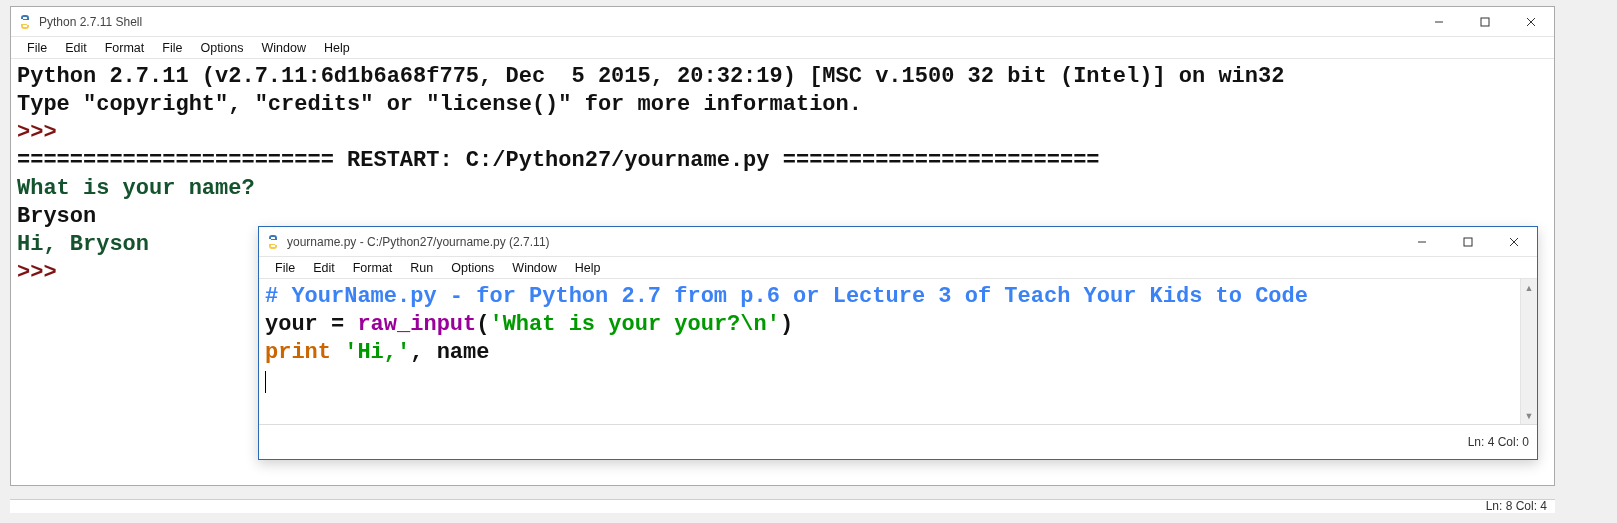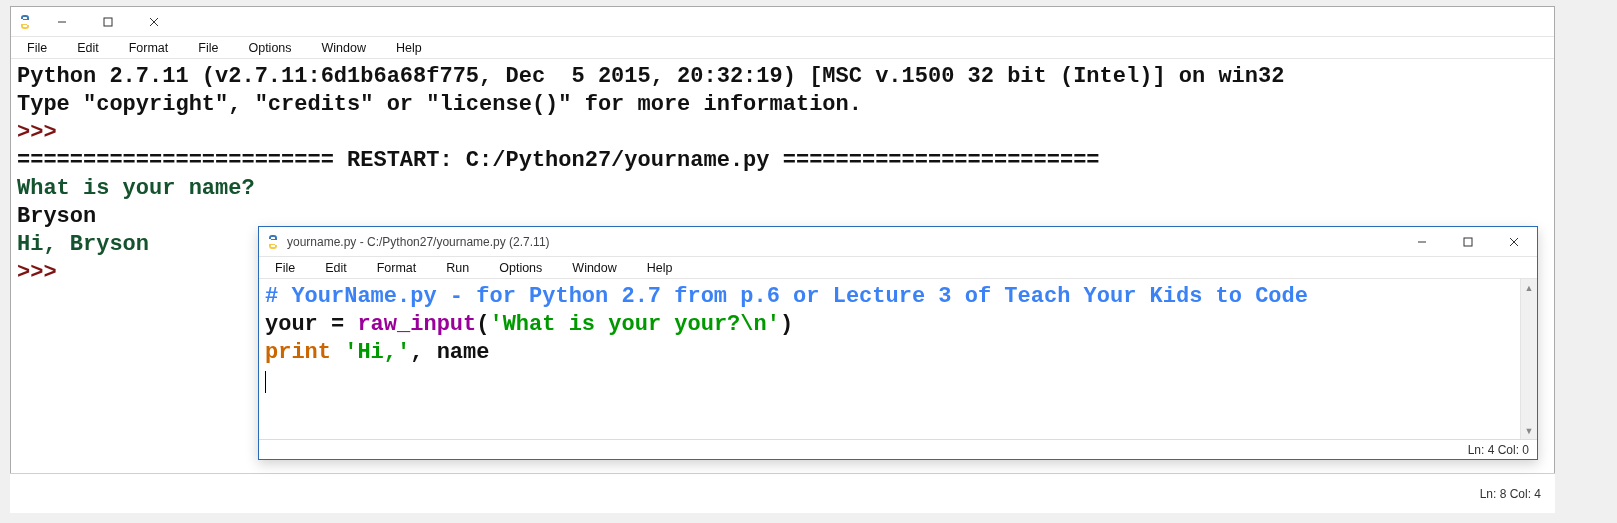--- a/index.html
+++ b/index.html
@@ -63,21 +63,21 @@
     display: flex;
     align-items: center;
     justify-content: center;
     color: #444;
   }
   .titlebar .ctl svg { width: 10px; height: 10px; }
   .menubar {
     height: 22px;
     display: flex;
     align-items: center;
-    gap: 14px;
+    gap: 2px;
     padding: 0 8px;
     border-bottom: 1px solid #e5e5e5;
     background: #ffffff;
     font-size: 12.5px;
     color: #111;
   }
   .menubar .mi { padding: 2px 8px; }
   .content {
     flex: 1;
     position: relative;
@@ -98,21 +98,21 @@
     right: 0; top: 0; bottom: 0;
     width: 17px;
     background: #f0f0f0;
     border-left: 1px solid #e3e3e3;
     display: flex; flex-direction: column;
     justify-content: space-between;
     align-items: center;
   }
   .scrollbar-v .arrow { width:100%; height:17px; display:flex; align-items:center; justify-content:center; color:#888; font-size:9px; }
   .statusbar {
-    height: 20px;
+    height: 35px;
     border-top: 1px solid #dcdcdc;
     background: #ffffff;
     display: flex;
     justify-content: flex-end;
     align-items: center;
     padding: 0 8px;
     font-size: 12px;
     color: #333;
   }
   
@@ -124,39 +124,40 @@
   .c-orange { color: #cc6600; }
   .cursor {
     display: inline-block;
     width: 1px; height: 22px;
     background: #000; vertical-align: text-bottom;
   }
   .outer-status {
     position: absolute;
     left: 10px; right: 62px;
     bottom: 10px;
-    height: 40px;
+    height: 14px;
     border-top: 1px solid #cfcfcf;
     background: #fff;
-    display:flex; justify-content:flex-end; align-items:center;
-    padding: 0 14px;
+    display:flex; justify-content:flex-end; align-items:flex-end;
+    padding: 0 8px;
     font-size:12px; color:#333;
   }
 </style>
 </head>
 <body>
 
 <div class="window shell-window">
   <div class="titlebar">
     <span class="icon">
       <svg viewBox="0 0 16 16">
           <path d="M7 1h2c2 0 3 1 3 3v2H6V5h4V4c0-1-.5-1-1-1H7C6 3 6 3.5 6 4v1H4V4c0-2 1-3 3-3z" fill="#3b78b5"></path>
           <path d="M9 15H7c-2 0-3-1-3-3v-2h6v1H6v1c0 1 .5 1 1 1h2c1 0 1-.5 1-1v-1h2v1c0 2-1 3-3 3z" fill="#f7c948"></path>
         </svg>
     </span>
+    <span class="title">Python 2.7.11 Shell</span>
     <div class="controls">
       <div class="ctl">
           <svg viewBox="0 0 10 10">
             <line x1="1" y1="5" x2="9" y2="5" stroke="#333" stroke-width="1"></line>
           </svg>
         </div>
       <div class="ctl">
           <svg viewBox="0 0 10 10">
             <rect x="1" y="1" width="8" height="8" fill="none" stroke="#333" stroke-width="1"></rect>
           </svg>

